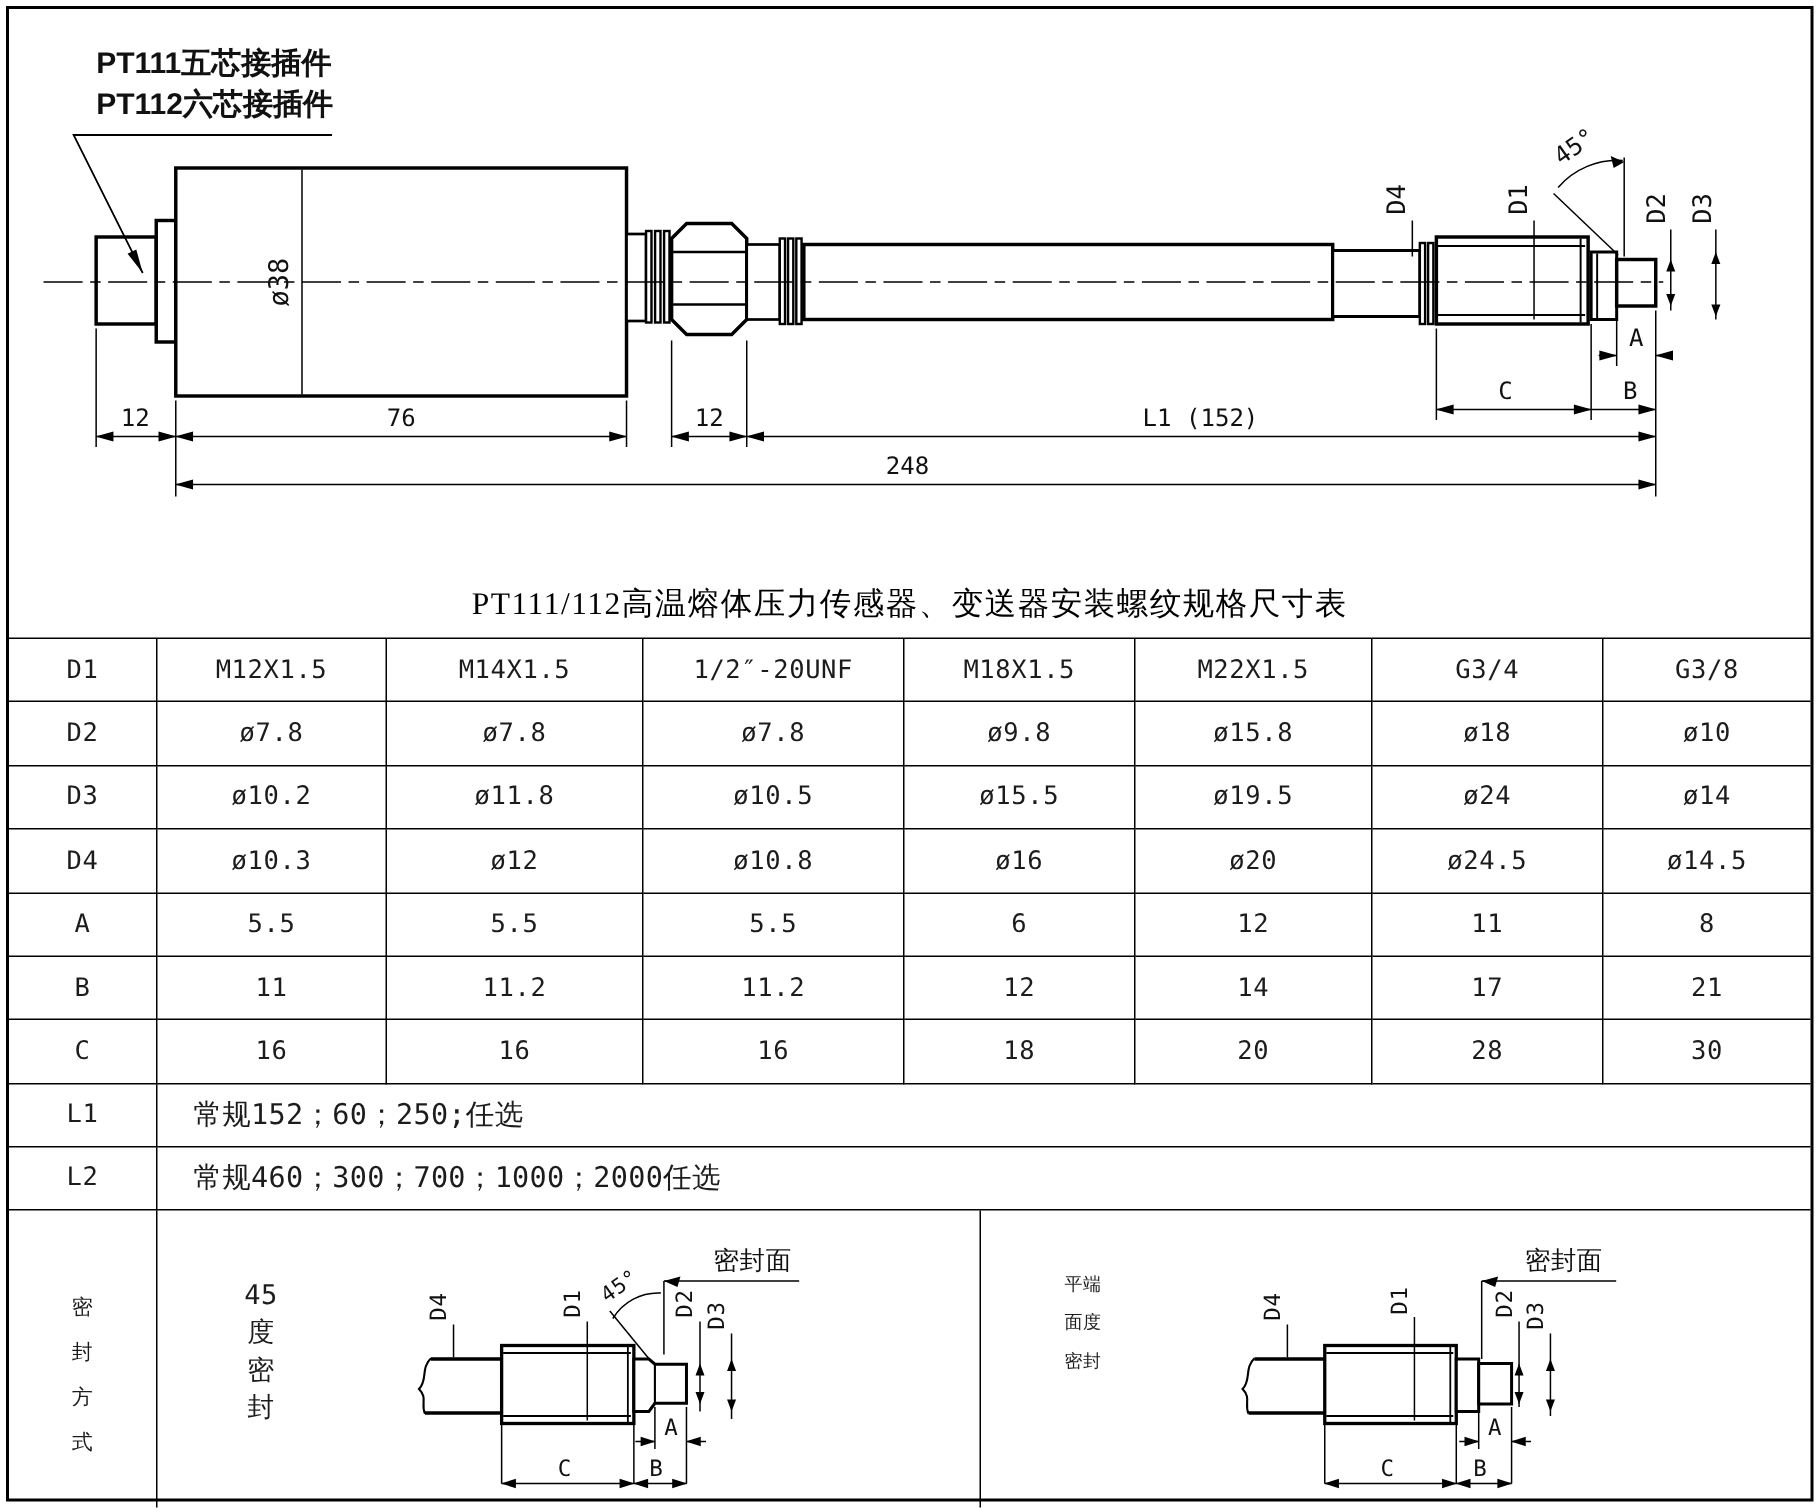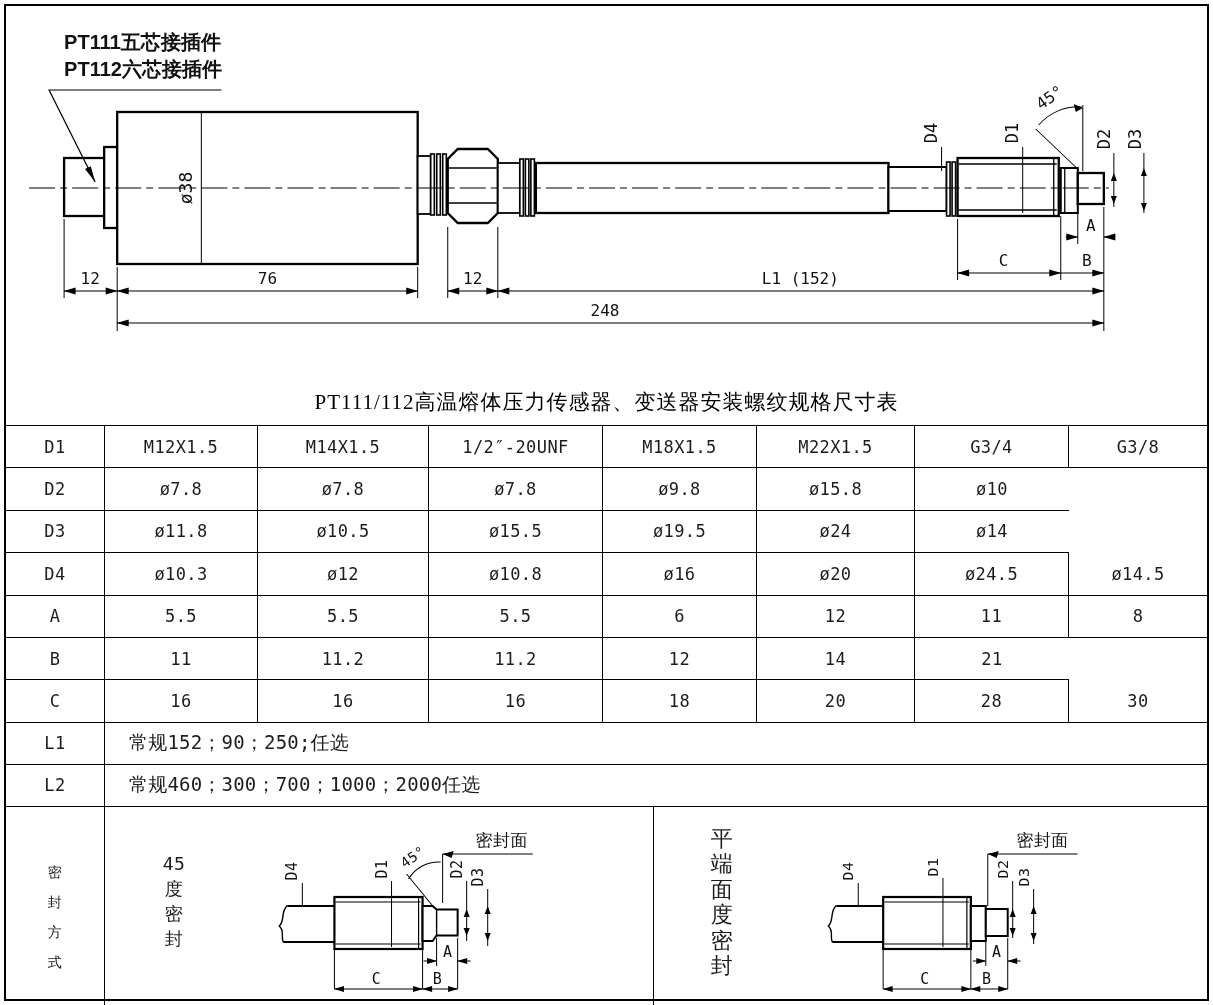--- a/index.html
+++ b/index.html
@@ -18,21 +18,21 @@
       display:flex;align-items:center;justify-content:center;font-size:17px;letter-spacing:.4px;color:#1c1c1c;}
   .td:last-child{border-right:none;}
   .td.wide{justify-content:flex-start;padding-left:24px;font-size:19px;letter-spacing:.2px;}
   .tr-seal .td{border-bottom:none;}
   .seal-cell{position:relative;padding:0;}
   .seal-cell svg{position:absolute;left:0;top:0;width:100%;height:100%;}
   .vlabel{word-break:break-all;text-align:center;color:#1c1c1c;}
   .vlabel.method{width:26px;font-size:14px;line-height:30px;text-align:center;}
   .vlabel.abs{position:absolute;z-index:2;}
   .vlabel.seal45{left:57px;top:44px;width:24px;font-size:18px;line-height:25px;}
-  .vlabel.sealflat{left:55px;top:19px;width:26px;font-size:22px;line-height:25.5px;}
+  .vlabel.sealflat{left:55px;top:37px;width:26px;font-size:12px;line-height:25.5px;}
   svg text{font-family:"DejaVu Sans Mono","Liberation Mono",monospace;fill:#111;}
   svg .cjk{font-family:"Liberation Sans","DejaVu Sans",sans-serif;}
 </style>
 </head>
 <body>
 
 <div class="page">
 <div class="frame">
 
   <div class="drawing-area">
@@ -164,24 +164,26 @@
       <div class="td">G3/4</div>
       <div class="td">G3/8</div>
     </div>
     <div class="tr">
       <div class="td">D2</div>
       <div class="td">ø7.8</div>
       <div class="td">ø7.8</div>
       <div class="td">ø7.8</div>
       <div class="td">ø9.8</div>
       <div class="td">ø15.8</div>
+      <div class="td">ø18</div>
       <div class="td">ø10</div>
     </div>
     <div class="tr">
       <div class="td">D3</div>
+      <div class="td">ø10.2</div>
       <div class="td">ø11.8</div>
       <div class="td">ø10.5</div>
       <div class="td">ø15.5</div>
       <div class="td">ø19.5</div>
       <div class="td">ø24</div>
       <div class="td">ø14</div>
     </div>
     <div class="tr">
       <div class="td">D4</div>
       <div class="td">ø10.3</div>
@@ -202,36 +204,37 @@
       <div class="td">11</div>
       <div class="td">8</div>
     </div>
     <div class="tr">
       <div class="td">B</div>
       <div class="td">11</div>
       <div class="td">11.2</div>
       <div class="td">11.2</div>
       <div class="td">12</div>
       <div class="td">14</div>
+      <div class="td">17</div>
       <div class="td">21</div>
     </div>
     <div class="tr">
       <div class="td">C</div>
       <div class="td">16</div>
       <div class="td">16</div>
       <div class="td">16</div>
       <div class="td">18</div>
       <div class="td">20</div>
       <div class="td">28</div>
       <div class="td">30</div>
     </div>
 
     <div class="tr-wide">
       <div class="td">L1</div>
-      <div class="td wide">常规152；90；250;任选</div>
+      <div class="td wide">常规152；60；250;任选</div>
     </div>
     <div class="tr-wide">
       <div class="td">L2</div>
       <div class="td wide">常规460；300；700；1000；2000任选</div>
     </div>
 
     <div class="tr-seal">
       <div class="td">
         <div class="vlabel method">密封方式</div>
       </div>

